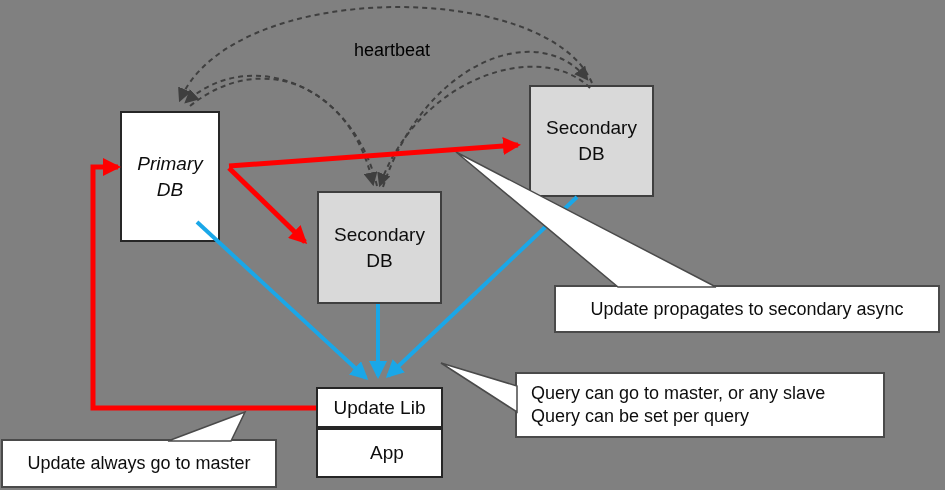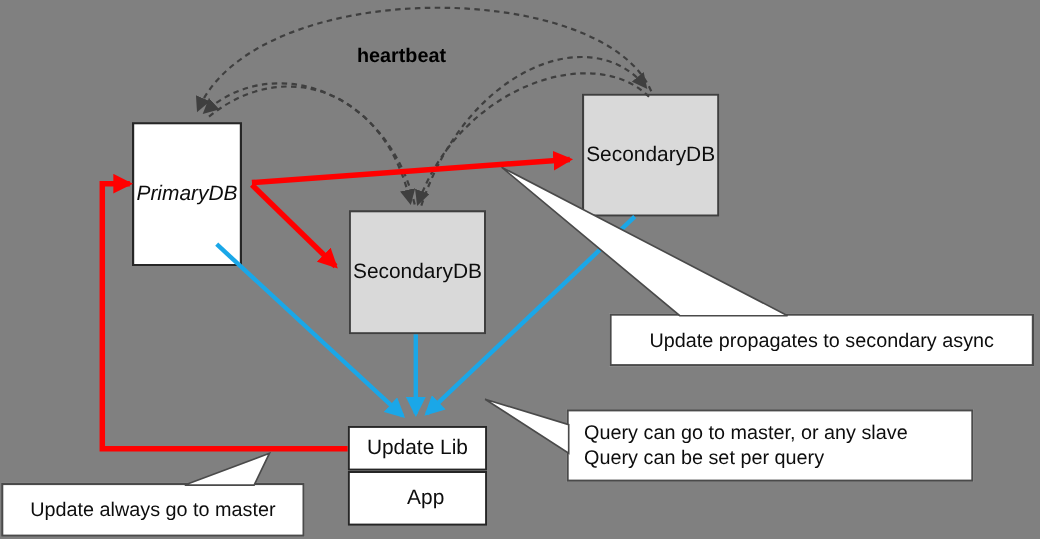--- a/index.html
+++ b/index.html
@@ -4,34 +4,34 @@
 <style>
   html,body{margin:0;padding:0;background:#808080;}
   #stage{
     position:relative;width:945px;height:490px;overflow:hidden;
     background:#808080;
     font-family:"Liberation Sans", sans-serif;
     color:#0d0d0d;
   }
   .node{
     position:absolute;box-sizing:border-box;
-    display:flex;flex-direction:row;align-items:center;justify-content:center;
+    display:flex;flex-direction:column;align-items:center;justify-content:center;
     text-align:center;font-size:19px;line-height:26px;
   }
   .white-node{background:#ffffff;border:2px solid #262626;}
   .gray-node{background:#d9d9d9;border:2px solid #3f3f3f;}
   .callout{
     position:absolute;box-sizing:border-box;background:#ffffff;
     border:2px solid #4a4a4a;font-size:18px;line-height:23px;
     display:flex;flex-direction:column;justify-content:center;
   }
   .callout.center{align-items:center;text-align:center;justify-content:center;}
   #heartbeat-label{
-    position:absolute;left:300px;top:40px;width:130px;text-align:center;
-    font-weight:bold;font-size:18px;color:#000;
+    position:absolute;left:300px;top:40px;width:130px;text-align:right;
+    font-weight:normal;font-size:18px;color:#000;
   }
   #node-primary{left:120px;top:111px;width:100px;height:131px;font-style:italic;}
   #node-sec-mid{left:317px;top:191px;width:125px;height:113px;}
   #node-sec-right{left:529px;top:85px;width:125px;height:112px;}
   #node-clientlib{left:316px;top:387px;width:127px;height:41px;}
   #node-app{left:316px;top:428px;width:127px;height:50px;padding-left:15px;}
   #callout-async{left:554px;top:285px;width:386px;height:48px;}
   #callout-query{left:515px;top:372px;width:370px;height:66px;padding-left:14px;}
   #callout-master{left:1px;top:439px;width:276px;height:49px;}
   #overlay{position:absolute;left:0;top:0;width:945px;height:490px;pointer-events:none;}

